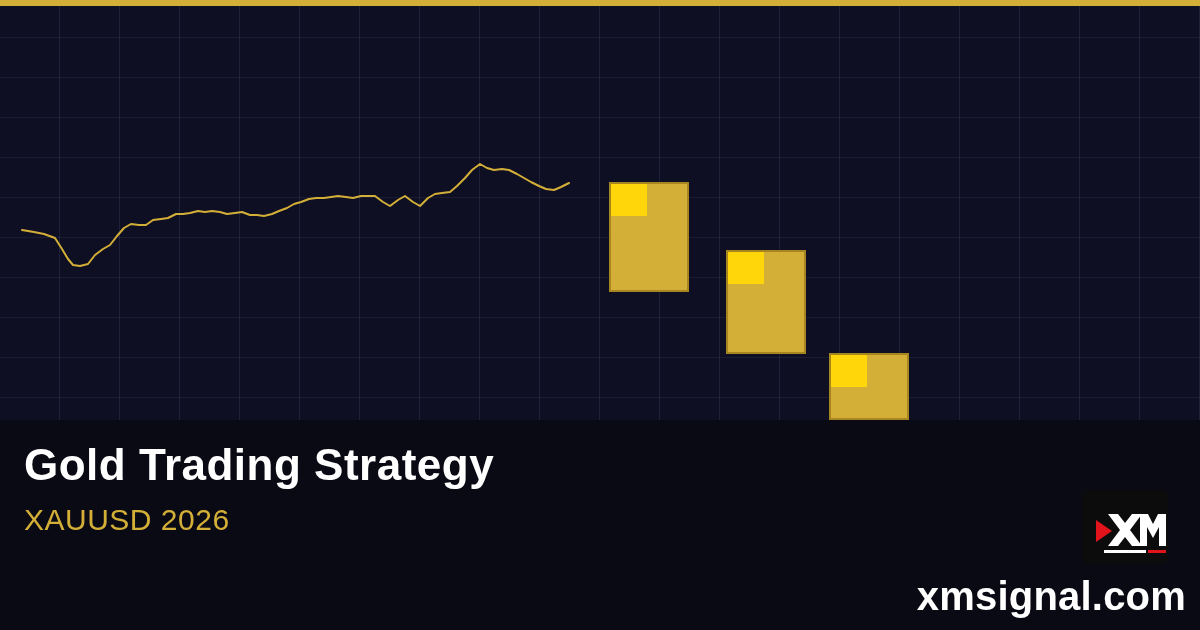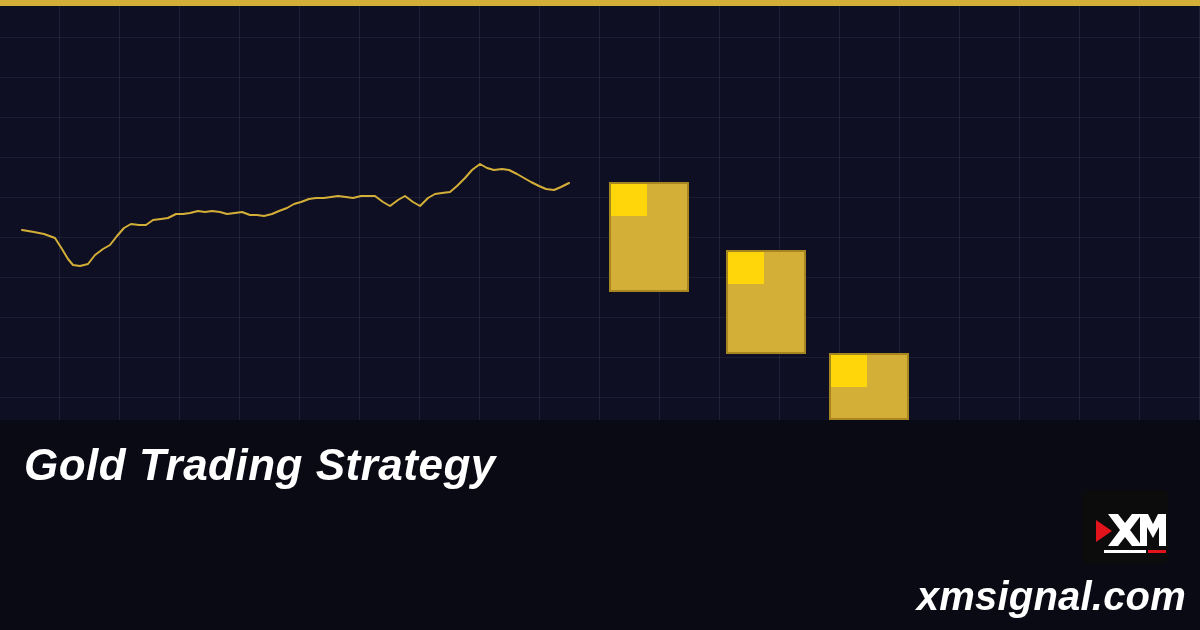--- a/index.html
+++ b/index.html
@@ -49,21 +49,20 @@
   }
   .candle-body {
     position:absolute; left:0; top:0;
     background:#ffd60a;
   }
   
   .footer {
     position:absolute; left:0; top:420px;
     width:1200px; height:163px;
     background:#0a0a14;
-    font-style:italic;
   }
   .title {
     position:absolute; left:24px; top:20px;
     font-size:44px; font-weight:bold;
     color:#ffffff;
     letter-spacing:0.5px;
     white-space:nowrap;
   }
   .subtitle {
     position:absolute; left:24px; top:83px;
@@ -118,20 +117,21 @@
           <div class="candle-body" style="width: 36px; height: 32px; background: rgb(255, 214, 10);"></div>
         </div>
         <div class="candle" style="left: 829px; top: 347px; width: 80px; height: 67px; background: rgb(212, 175, 55); border-color: rgb(168, 134, 31);">
           <div class="candle-body" style="width: 36px; height: 32px; background: rgb(255, 214, 10);"></div>
         </div>
       </div>
   </div>
 
   <div class="footer">
     <div class="title">Gold Trading Strategy</div>
+    <div class="subtitle">XAUUSD 2026</div>
 
     <div class="brand">
       <div class="brand-logo">
         <svg class="logo-inner" viewBox="0 0 86 74">
           <polygon points="14,30 14,52 30,41" fill="#e3131c"></polygon>
           <path d="M26,24 L36,24 L43,33 L50,24 L60,24 L48,40 L60,56 L50,56 L43,47 L36,56 L26,56 L38,40 Z" fill="#ffffff"></path>
           <path d="M58,24 L66,24 L71,34 L76,24 L84,24 L84,56 L77,56 L77,37 L71,48 L65,37 L65,56 L58,56 Z" fill="#ffffff"></path>
           <rect x="22" y="60" width="42" height="3" fill="#ffffff"></rect>
           <rect x="66" y="60" width="18" height="3" fill="#e3131c"></rect>
         </svg>

